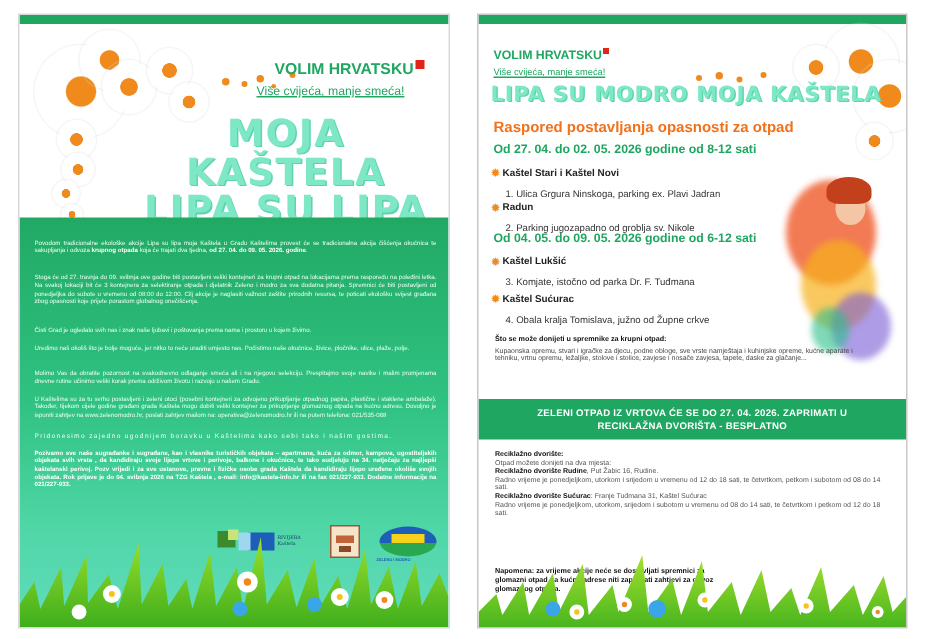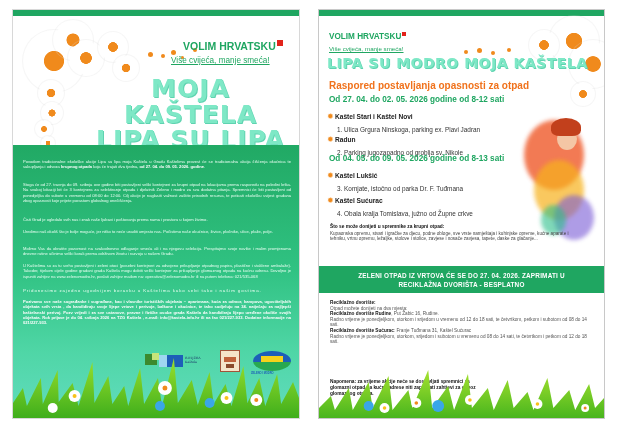--- a/index.html
+++ b/index.html
@@ -165,21 +165,21 @@
   <div class="green-date" style="left:10px;top:85px;">Od 27. 04. do 02. 05. 2026 godine od 8-12 sati</div>
   <div class="loc" style="top:97px;">
     <span class="star">✹</span><span class="name">Kaštel Stari i Kaštel Novi</span>
     <span class="addr">1. Ulica Grgura Ninskoga, parking ex. Plavi Jadran</span>
   </div>
   <div class="loc" style="top:120px;">
     <span class="star">✹</span><span class="name">Radun</span>
     <span class="addr">2. Parking jugozapadno od groblja sv. Nikole</span>
   </div>
 
-  <div class="green-date" style="left:10px;top:144px;">Od 04. 05. do 09. 05. 2026 godine od 8-13 sati</div>
+  <div class="green-date" style="left:10px;top:144px;">Od 04. 05. do 09. 05. 2026 godine od 6-12 sati</div>
   <div class="loc" style="top:156px;">
     <span class="star">✹</span><span class="name">Kaštel Lukšić</span>
     <span class="addr">3. Komjate, istočno od parka Dr. F. Tuđmana</span>
   </div>
   <div class="loc" style="top:181px;">
     <span class="star">✹</span><span class="name">Kaštel Sućurac</span>
     <span class="addr">4. Obala kralja Tomislava, južno od Župne crkve</span>
   </div>
 
   <div class="small-head" style="top:214px;">Što se može donijeti u spremnike za  krupni otpad:</div>

